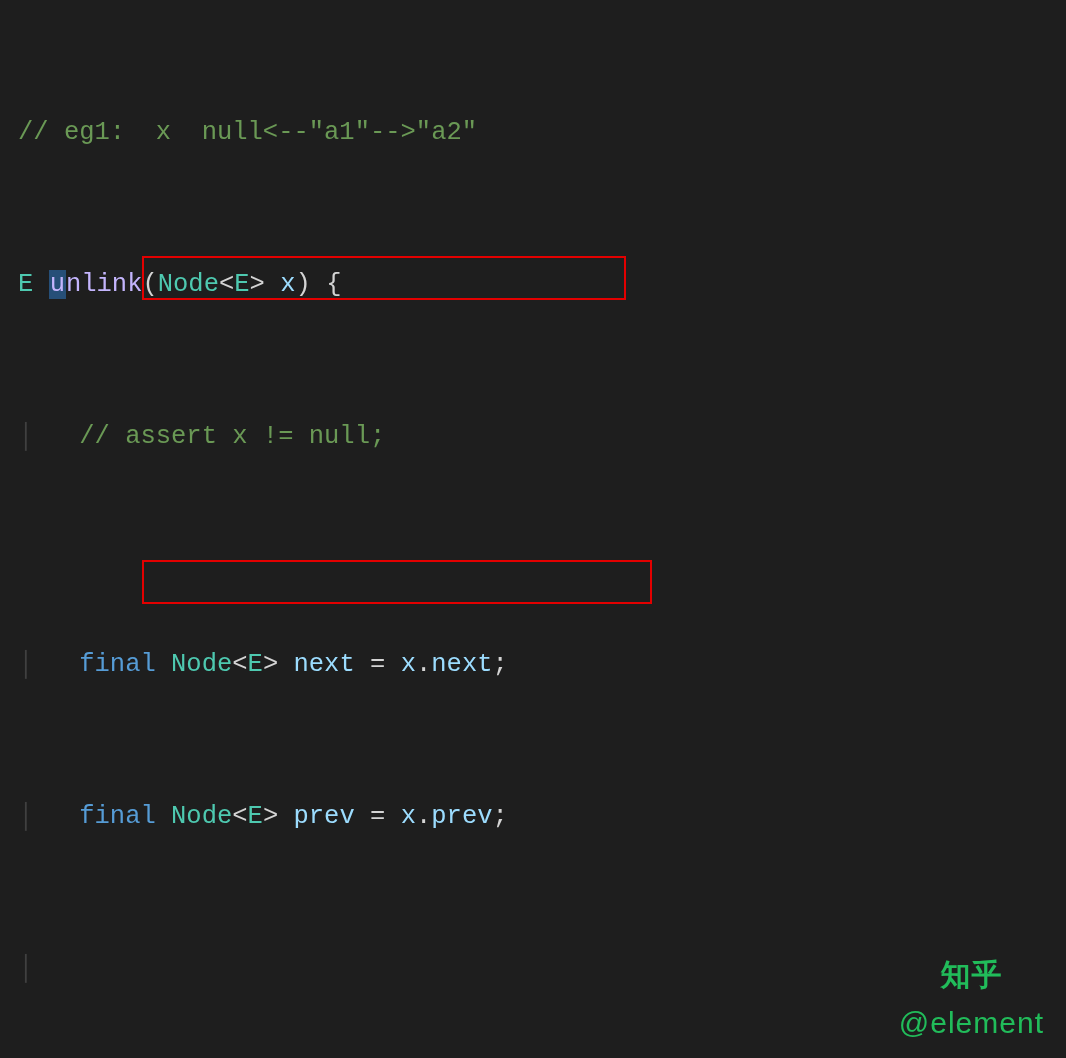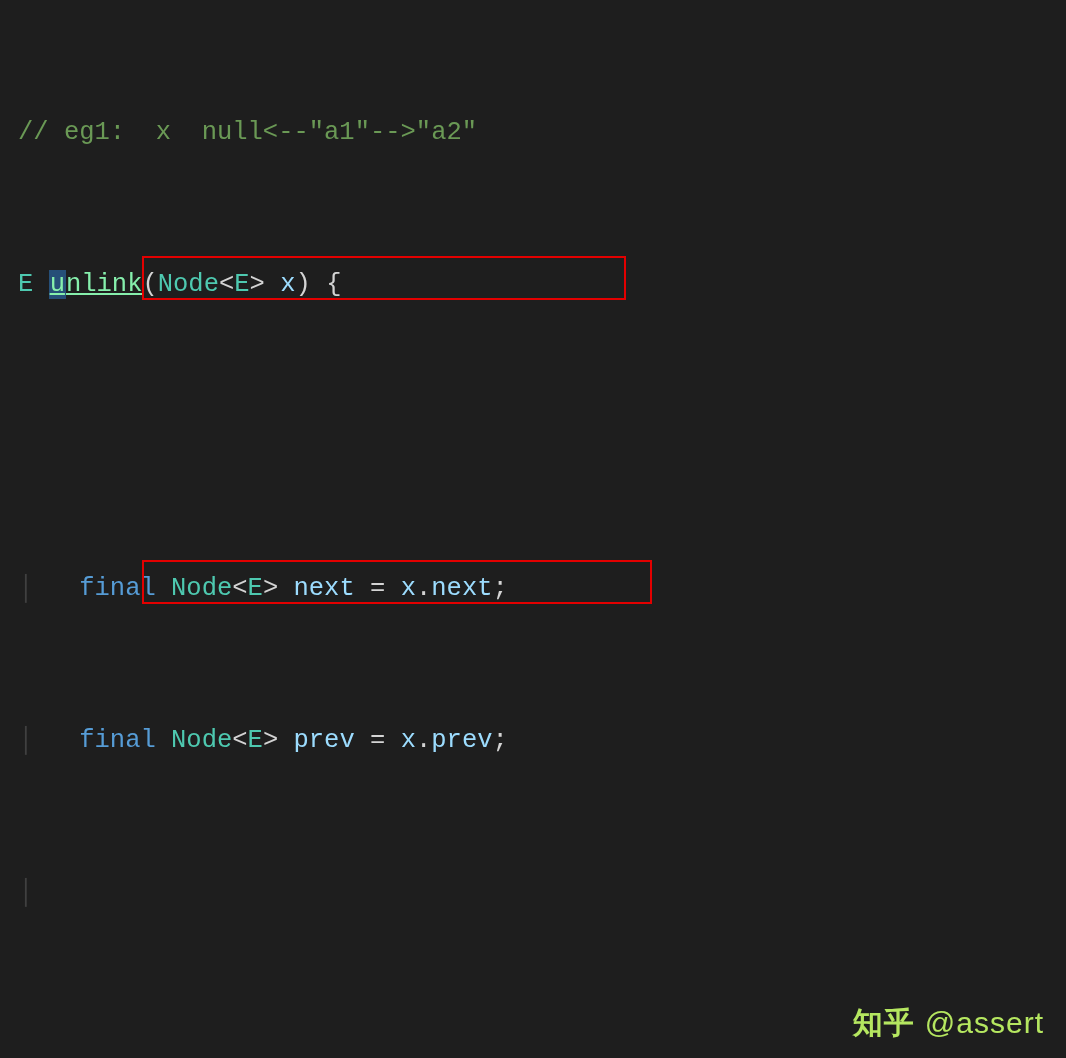--- a/index.html
+++ b/index.html
@@ -33,65 +33,67 @@
     z-index:-2;
   }
   .sel{
     background:#264f78;
     padding:0 1px;
   }
   
   .c   { color:#6A9955; }   
   .kw  { color:#569CD6; }   
   .ty  { color:#4EC9B0; }   
-  .fn  { color:#86efac;text-decoration:underline; }   
+  .fn  { color:#c4b5fd; }   
   .id  { color:#9CDCFE; }   
   .pln { color:#D4D4D4; }
   
   .g{
     color:#404040;
   }
   
   .red-box{
     position:absolute;
     border:2px solid #e30000;
     pointer-events:none;
     z-index:3;
   }
   .watermark{
     position:absolute;
     right:22px;
     bottom:16px;
-    color:#bef264;
+    color:#22c55e;
     font-family:"PingFang SC","Microsoft YaHei",sans-serif;
     font-size:30px;
     font-weight:500;
     letter-spacing:1px;
     display:flex;
     align-items:center;
     gap:10px;
     opacity:.95;
+    flex-direction:column;
   }
   .zhihu-logo{
     font-weight:700;
     font-size:30px;
   }
 </style>
 </head>
 <body>
 
 <div class="editor">
 
 
 <div class="line"><span class="c">// eg1:  x  null&lt;--"a1"--&gt;"a2"</span></div>
 
 
 <div class="line hl-line"><div class="bg"></div><span class="ty">E</span><span class="pln"> </span><span class="fn"><span class="sel">u</span><span>nlink</span></span><span class="pln">(</span><span class="ty">Node</span><span class="pln">&lt;</span><span class="ty">E</span><span class="pln">&gt;</span><span class="pln"> </span><span class="id">x</span><span class="pln">) {</span></div>
 
 
+<div class="line"><span class="g">│   </span><span class="c">// assert x != null;</span></div>
 
 
 
 
 <div class="line"><span class="g">│   </span><span class="kw">final</span><span class="pln"> </span><span class="ty">Node</span><span class="pln">&lt;</span><span class="ty">E</span><span class="pln">&gt;</span><span class="pln"> </span><span class="id">next</span><span class="pln"> = </span><span class="id">x</span><span class="pln">.</span><span class="id">next</span><span class="pln">;</span></div>
 
 
 <div class="line"><span class="g">│   </span><span class="kw">final</span><span class="pln"> </span><span class="ty">Node</span><span class="pln">&lt;</span><span class="ty">E</span><span class="pln">&gt;</span><span class="pln"> </span><span class="id">prev</span><span class="pln"> = </span><span class="id">x</span><span class="pln">.</span><span class="id">prev</span><span class="pln">;</span></div>
 
 
@@ -161,14 +163,14 @@
 
 
 
 <div class="red-box" style="left:142px; top:256px; width:480px; height:40px;"></div>
 <div class="red-box" style="left:142px; top:560px; width:506px; height:40px;"></div>
 
 </div>
 
 <div class="watermark">
   <span class="zhihu-logo">知乎</span>
-  <span>@assert</span>
+  <span>@element</span>
 </div>
 
 </body></html>

